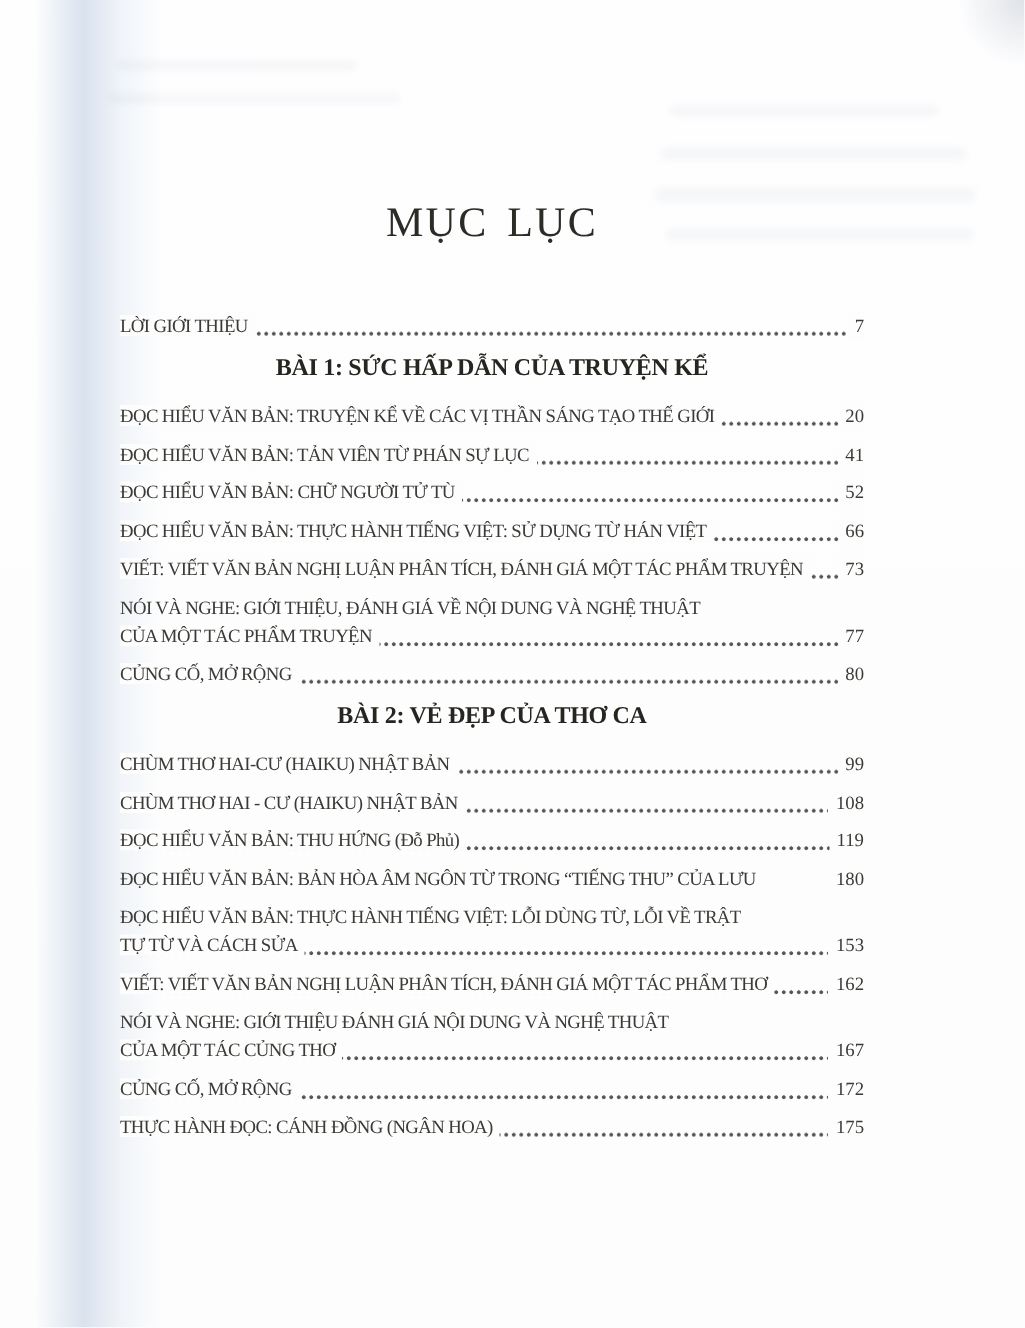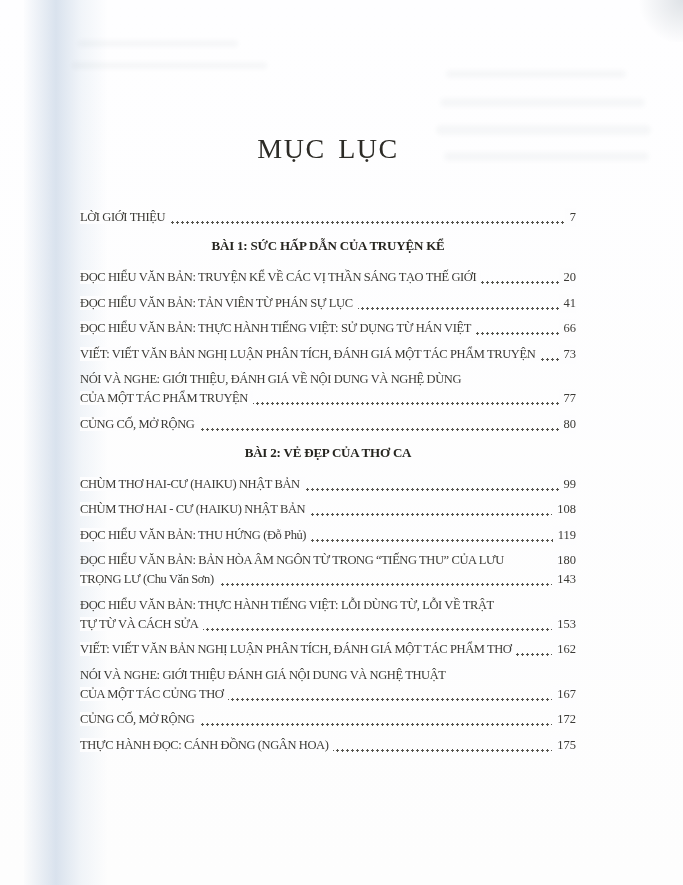--- a/index.html
+++ b/index.html
@@ -41,21 +41,21 @@
     margin: 131px 0 0 0;
     text-align: center;
     font-size: 28px; line-height: 36px; font-weight: normal;
     letter-spacing: 1.5px; word-spacing: 4px;
     color: #2c2b26;
   }
   .toc { margin-top: 41px; }
   .sec-heading {
     margin: 7px 0 10px 0;
     text-align: center;
-    font-size: 13px; line-height: 24px; font-weight: bold;
+    font-size: 16px; line-height: 24px; font-weight: bold;
     letter-spacing: -0.2px;
     color: #26251f;
   }
   .entry { margin-bottom: 6.5px; }
   .eline, .erow {
     font-size: 12.5px; line-height: 19px; letter-spacing: -0.4px;
     color: #3b3a35;
   }
   
   .erow {
@@ -105,27 +105,30 @@
   <section class="toc-section">
     <h2 class="sec-heading">BÀI 1: SỨC HẤP DẪN CỦA TRUYỆN KỂ</h2>
     <div class="sec-entries">
             <div class="entry">
               <div class="erow"><span class="lbl">ĐỌC HIỂU VĂN BẢN: TRUYỆN KỂ VỀ  CÁC VỊ THẦN SÁNG TẠO THẾ GIỚI</span><span class="pg">20</span></div>
             </div>
             <div class="entry">
               <div class="erow"><span class="lbl">ĐỌC HIỂU VĂN BẢN: TẢN VIÊN TỪ PHÁN SỰ LỤC</span><span class="pg">41</span></div>
             </div>
             <div class="entry">
+              <div class="erow"><span class="lbl">ĐỌC HIỂU VĂN BẢN: CHỮ NGƯỜI TỬ TÙ</span><span class="pg">52</span></div>
+            </div>
+            <div class="entry">
               <div class="erow"><span class="lbl">ĐỌC HIỂU VĂN BẢN: THỰC HÀNH TIẾNG VIỆT: SỬ DỤNG TỪ HÁN VIỆT</span><span class="pg">66</span></div>
             </div>
             <div class="entry">
               <div class="erow"><span class="lbl">VIẾT: VIẾT VĂN BẢN NGHỊ LUẬN PHÂN TÍCH, ĐÁNH GIÁ MỘT TÁC PHẨM TRUYỆN</span><span class="pg">73</span></div>
             </div>
             <div class="entry">
-              <div class="eline">NÓI VÀ NGHE: GIỚI THIỆU, ĐÁNH GIÁ VỀ NỘI DUNG VÀ NGHỆ DÙNG</div>
+              <div class="eline">NÓI VÀ NGHE: GIỚI THIỆU, ĐÁNH GIÁ VỀ NỘI DUNG VÀ NGHỆ THUẬT</div>
               <div class="erow"><span class="lbl">CỦA MỘT TÁC PHẨM TRUYỆN</span><span class="pg">77</span></div>
             </div>
             <div class="entry">
               <div class="erow"><span class="lbl">CỦNG CỐ, MỞ RỘNG</span><span class="pg">80</span></div>
             </div>
           </div>
   </section>
 
   <section class="toc-section">
     <h2 class="sec-heading">BÀI 2: VẺ ĐẸP CỦA THƠ CA</h2>
@@ -137,21 +140,20 @@
               <div class="erow"><span class="lbl">CHÙM THƠ HAI - CƯ (HAIKU) NHẬT BẢN</span><span class="pg">108</span></div>
             </div>
             <div class="entry">
               <div class="erow"><span class="lbl">ĐỌC HIỂU VĂN BẢN: THU HỨNG (Đỗ Phủ)</span><span class="pg">119</span></div>
             </div>
             <div class="entry">
               <div class="erow"><span class="pg">180</span></div>
             </div>
             <div class="entry">
               <div class="eline">ĐỌC HIỂU VĂN BẢN: BẢN HÒA ÂM NGÔN TỪ TRONG “TIẾNG THU” CỦA LƯU</div>
-              <div class="erow"><span class="lbl">TRỌNG LƯ  (Chu Văn Sơn)</span><span class="pg">143</span></div>
             </div>
             <div class="entry">
               <div class="eline">ĐỌC HIỂU VĂN BẢN: THỰC HÀNH TIẾNG VIỆT: LỖI DÙNG TỪ, LỖI VỀ TRẬT</div>
               <div class="erow"><span class="lbl">TỰ TỪ VÀ CÁCH SỬA</span><span class="pg">153</span></div>
             </div>
             <div class="entry">
               <div class="erow"><span class="lbl">VIẾT: VIẾT VĂN BẢN NGHỊ LUẬN PHÂN TÍCH,  ĐÁNH GIÁ MỘT TÁC PHẨM THƠ</span><span class="pg">162</span></div>
             </div>
             <div class="entry">
               <div class="eline">NÓI VÀ NGHE: GIỚI THIỆU ĐÁNH GIÁ NỘI DUNG VÀ NGHỆ THUẬT</div>

